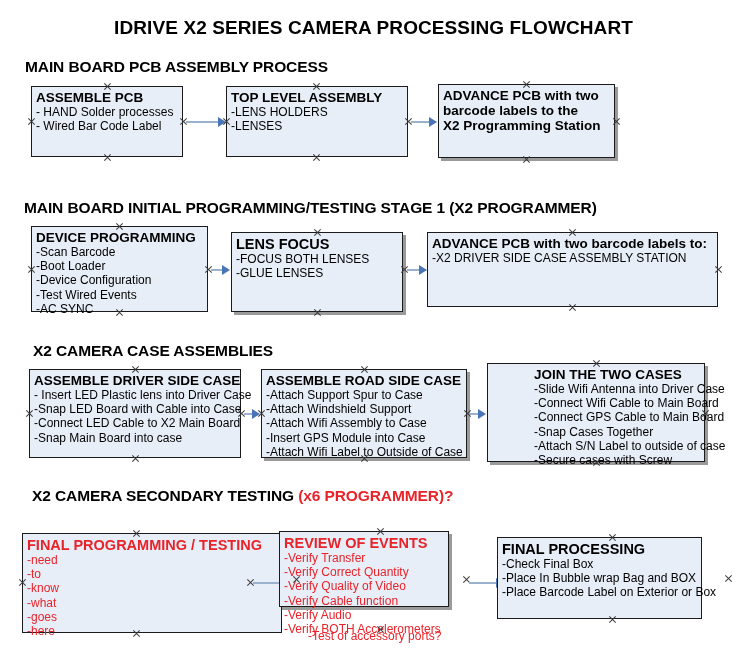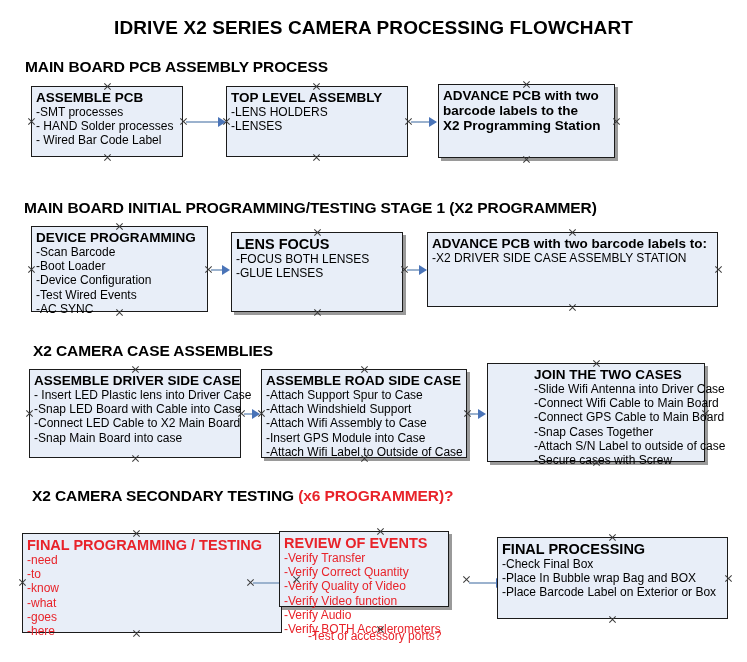--- a/index.html
+++ b/index.html
@@ -132,21 +132,20 @@
 
   <div class="doc-title">IDRIVE X2  SERIES CAMERA PROCESSING FLOWCHART</div>
 
   <div class="section-head" style="left:25px; top:58px;">
     <span>MAIN BOARD PCB ASSEMBLY PROCESS</span>
   </div>
 
   <div class="node" style="left:31px; top:86px; width:152px; height:71px;">
     <div class="inner">
       <div class="title">ASSEMBLE PCB</div>
-      <div class="line">-SMT processes</div>
       <div class="line">- HAND Solder processes</div>
       <div class="line">- Wired Bar Code Label</div>
     </div>
   </div>
   <div class="handle" style="left:103px; top:82px;"></div>
   <div class="handle" style="left:27px;  top:117px;"></div>
   <div class="handle" style="left:103px; top:153px;"></div>
   <div class="handle" style="left:179px; top:117px;"></div>
 
   <div class="arrow" style="left:186px; top:121px; width:33px;"></div>
@@ -300,35 +299,35 @@
 
   <div class="arrow" style="left:253px; top:582px; width:44px;"></div>
   <div class="arrow-head" style="left:294px; top:578px;"></div>
 
   <div class="node red shadowed" style="left:279px; top:531px; width:170px; height:76px;">
     <div class="inner">
       <div class="title big">REVIEW OF EVENTS</div>
       <div class="line">-Verify Transfer</div>
       <div class="line">-Verify Correct Quantity</div>
       <div class="line">-Verify Quality of Video</div>
-      <div class="line">-Verify Video function</div>
+      <div class="line">-Verify Cable function</div>
       <div class="line">-Verify Audio</div>
       <div class="line">-Verify BOTH Accelerometers</div>
     </div>
     <div class="overflow-line" style="top:97px;">-Test of accessory ports?</div>
   </div>
   <div class="handle" style="left:376px; top:527px;"></div>
   <div class="handle" style="left:292px; top:575px;"></div>
   <div class="handle" style="left:376px; top:625px;"></div>
   <div class="handle" style="left:462px; top:575px;"></div>
 
   <div class="arrow" style="left:469px; top:582px; width:30px;"></div>
   <div class="arrow-head" style="left:496px; top:578px;"></div>
 
-  <div class="node" style="left:497px; top:537px; width:231px; height:82px;">
+  <div class="node" style="left:497px; top:537px; width:205px; height:82px;">
     <div class="inner">
       <div class="title big">FINAL PROCESSING</div>
       <div class="line"> -Check Final Box</div>
       <div class="line">-Place In Bubble wrap Bag and BOX</div>
       <div class="line">-Place Barcode Label on Exterior or Box</div>
     </div>
   </div>
   <div class="handle" style="left:608px; top:533px;"></div>
   <div class="handle" style="left:608px; top:615px;"></div>
   <div class="handle" style="left:724px; top:574px;"></div>

